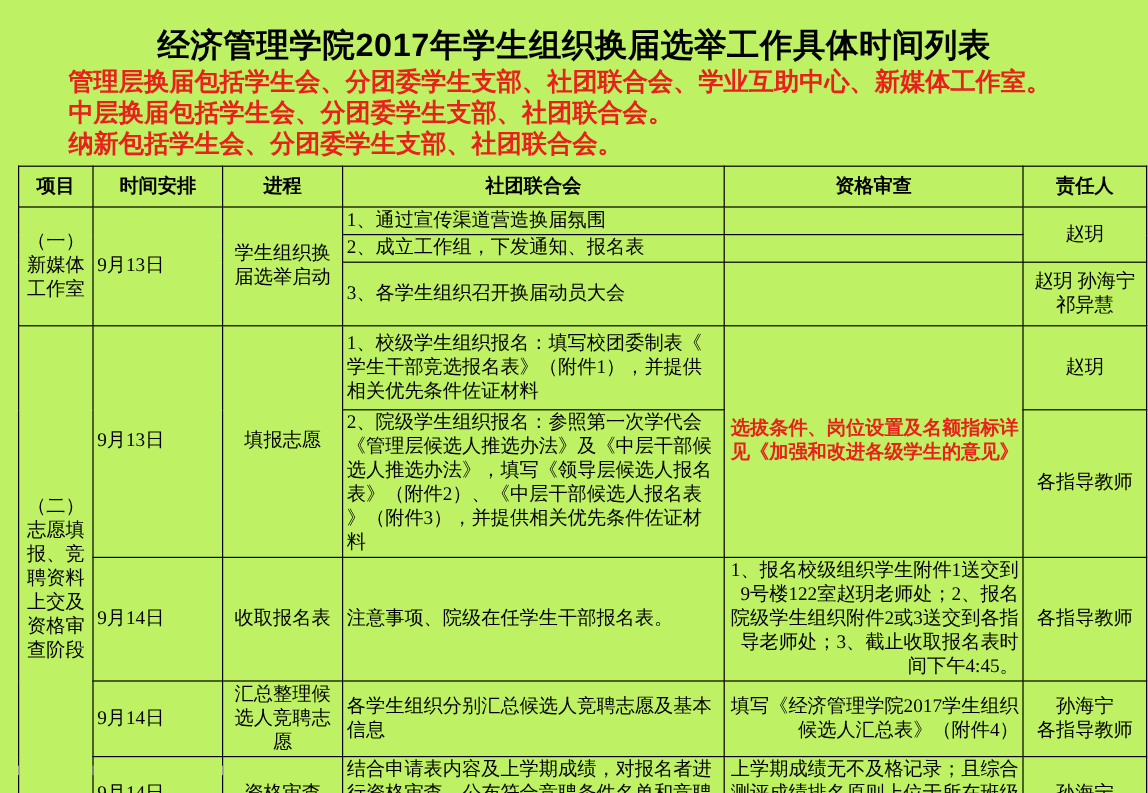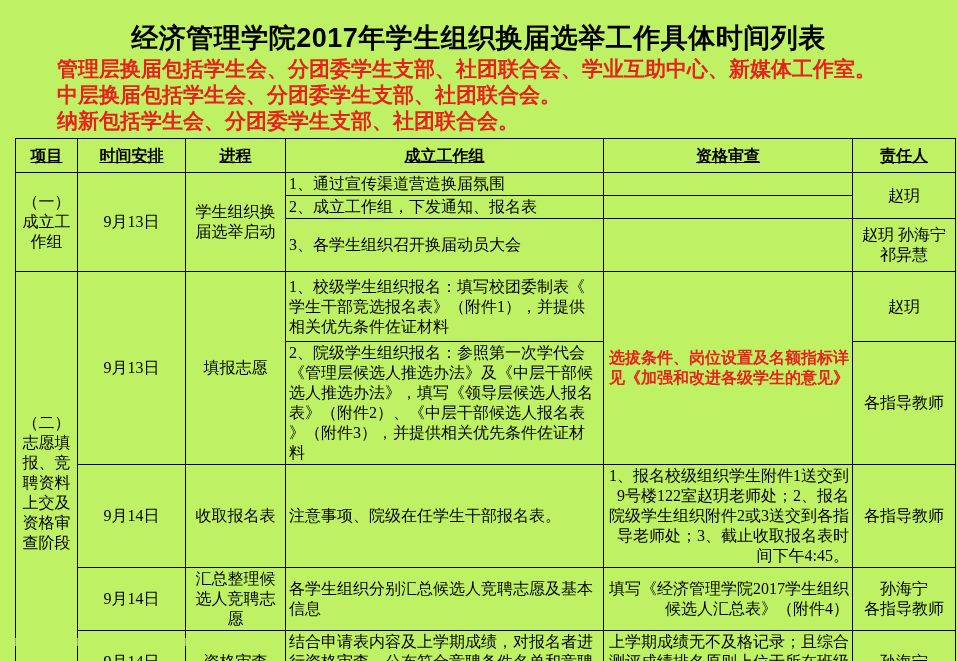--- a/index.html
+++ b/index.html
@@ -37,27 +37,26 @@
     font-size:16px;
     line-height:20px;
     vertical-align:middle;
     word-break:break-all;
     line-break:anywhere;
     overflow:hidden;
   }
   th.hdr{
     font-size:18px;font-weight:bold;text-align:center;
     font-family:"Liberation Serif","DejaVu Serif",serif;
-    text-decoration:underline;
   }
   td.c-project{
     font-size:18px;text-align:center;line-height:24px;padding:1px 2px;
   }
   td.c-project.open-bottom{border-bottom:none;}
-  td.c-time{font-size:19px;text-align:center;}
+  td.c-time{font-size:19px;text-align:left;}
   td.c-process{text-align:center;padding:1px 2px;}
   td.c-content{text-align:left;padding:1px 2px;}
   td.c-notes{text-align:right;padding:1px 2px;line-height:19px;}
   td.c-notes-empty{}
   td.c-notes-red{color:#e8211d;font-weight:bold;line-height:22px;}
   td.c-owner{text-align:center;white-space:pre-line;}
   .stub{
     position:absolute;width:1px;height:8px;top:638px;background:#9a9a9a;
   }
 </style>
@@ -82,27 +81,27 @@
       <col style="width:318px">
         <col style="width:249px">
         <col style="width:103px">
     </colgroup>
 
     <tbody>
         <tr style="height:34px">
       <th class="hdr">项目</th>
       <th class="hdr">时间安排</th>
       <th class="hdr">进程</th>
-      <th class="hdr">成立工作组</th>
+      <th class="hdr">社团联合会</th>
       <th class="hdr">资格审查</th>
       <th class="hdr">责任人</th>
     </tr>
 
     <tr style="height:23px">
-      <td class="c-project" rowspan="3">（一）成立工作组</td>
+      <td class="c-project" rowspan="3">（一）新媒体工作室</td>
       <td class="c-time" rowspan="3">9月13日</td>
       <td class="c-process" rowspan="3">学生组织换届选举启动</td>
       <td class="c-content">1、通过宣传渠道营造换届氛围</td>
       <td class="c-notes c-notes-empty"></td>
       <td class="c-owner" rowspan="2">赵玥</td>
     </tr>
     <tr style="height:23px">
       <td class="c-content">2、成立工作组，下发通知、报名表</td>
       <td class="c-notes c-notes-empty"></td>
     </tr>

